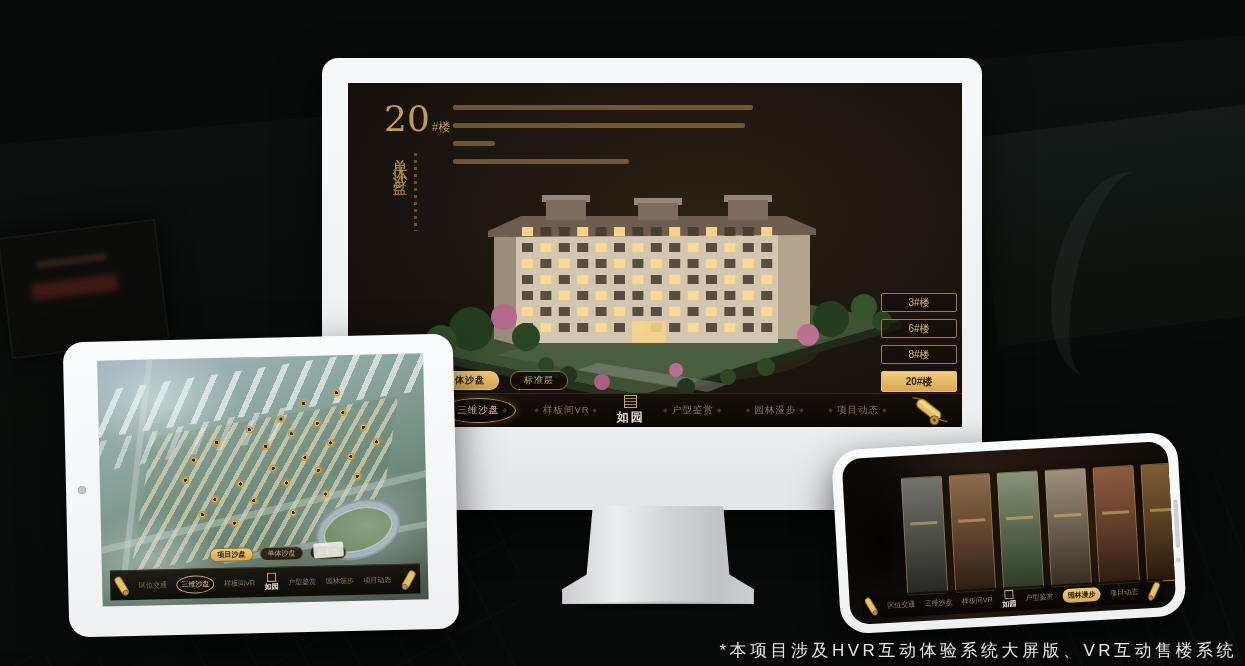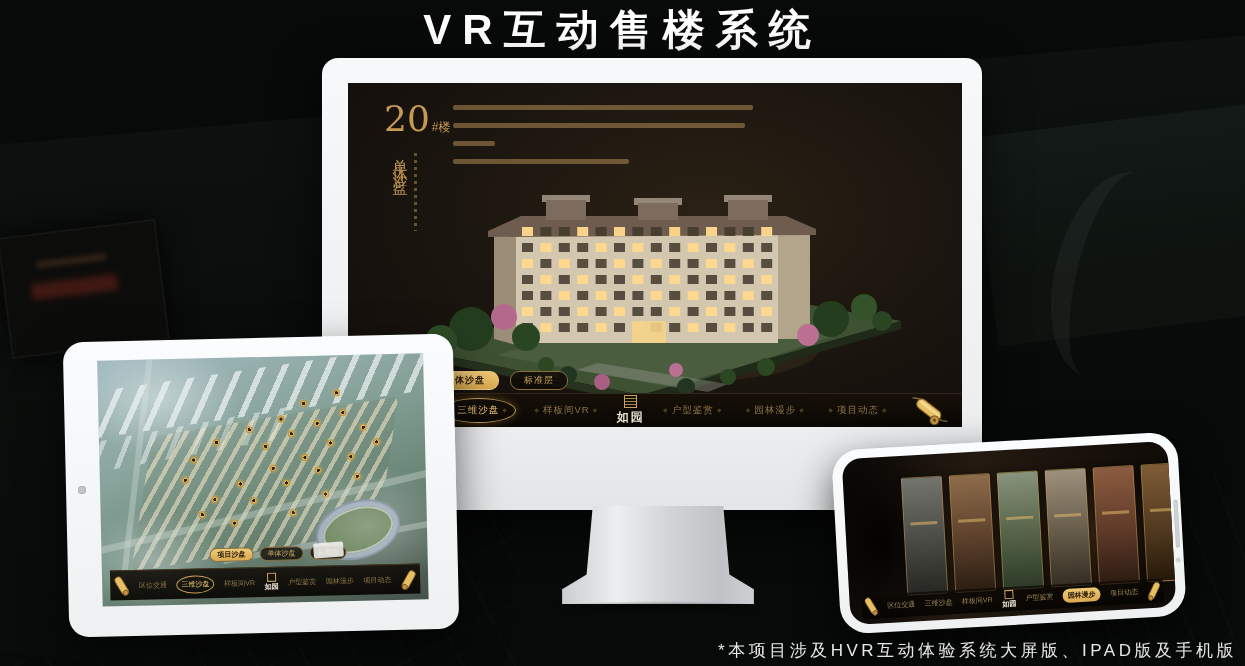--- a/index.html
+++ b/index.html
@@ -173,21 +173,20 @@
   <div class="bg-el bg-photo-r"></div>
   <div class="bg-el bg-river"></div>
   <div class="bg-el bg-roads"></div>
   <div class="bg-el bg-roads2"></div>
   <div class="bg-el bg-bl"></div>
   <div class="bg-el bg-sign">
     <div class="smudge"></div>
     <div class="smudge2"></div>
   </div>
 
-  <div class="title">VR互动售楼系统</div>
 
   <div class="monitor">
     <div class="m-screen">
 
       <div class="m-heading">
         <span class="m-num">20</span><span class="m-suf">#楼</span>
       </div>
       <div class="m-sub">单体沙盘</div>
       <div class="m-sub-dots"></div>
 
@@ -326,20 +325,26 @@
           <circle cx="506" cy="152" r="10" fill="#2a4522"></circle>
         <circle cx="170" cy="196" r="8" fill="#2c4823"></circle>
           <circle cx="192" cy="206" r="9" fill="#223520"></circle>
         <circle cx="226" cy="213" r="8" fill="#a85f83"></circle>
           <circle cx="310" cy="218" r="9" fill="#223520"></circle>
         <circle cx="352" cy="208" r="8" fill="#2c4823"></circle>
           <circle cx="390" cy="198" r="9" fill="#2c4823"></circle>
         <circle cx="300" cy="201" r="7" fill="#bb6f92"></circle>
       </svg>
 
+      <div class="m-floorbtns">
+        <div class="floor-btn">3#楼</div>
+        <div class="floor-btn">6#楼</div>
+        <div class="floor-btn">8#楼</div>
+        <div class="floor-btn active">20#楼</div>
+      </div>
 
       <div class="m-tabs">
         <div class="tab-pill">项目沙盘</div>
         <div class="tab-pill active">单体沙盘</div>
         <div class="tab-pill">标准层</div>
       </div>
 
       <div class="m-nav">
         <div class="nav-item">区位交通</div>
         <div class="nav-item active">三维沙盘</div>
@@ -477,14 +482,14 @@
               <rect x="3.5" y="1.5" width="6" height="18" rx="3" fill="#e6c063" stroke="#8a6328" stroke-width="0.8"></rect>
               <circle cx="6.5" cy="18.5" r="2.3" fill="#c1943f" stroke="#6b4d1c" stroke-width="0.8"></circle>
             </g>
         </svg>
       </div>
     </div>
     <div class="ph-slot"></div>
     <div class="ph-dot"></div>
   </div>
 
-  <div class="footer">*本项目涉及HVR互动体验系统大屏版、IPAD版及手机版</div>
+  <div class="footer">*本项目涉及HVR互动体验系统大屏版、VR互动售楼系统</div>
 </div>
 
 </body></html>

